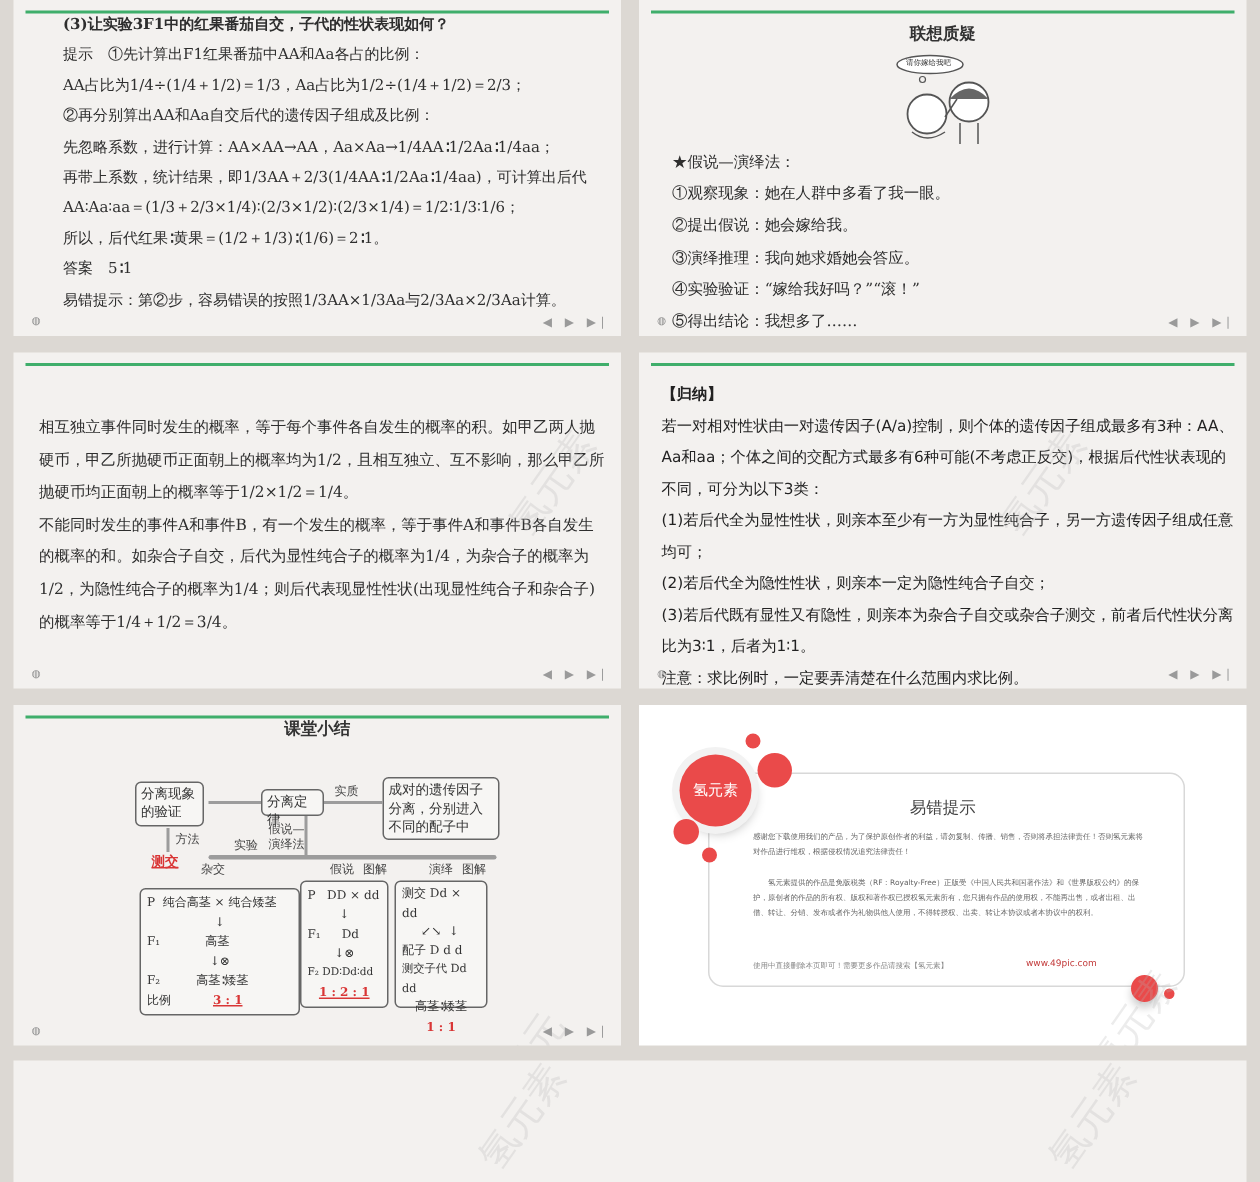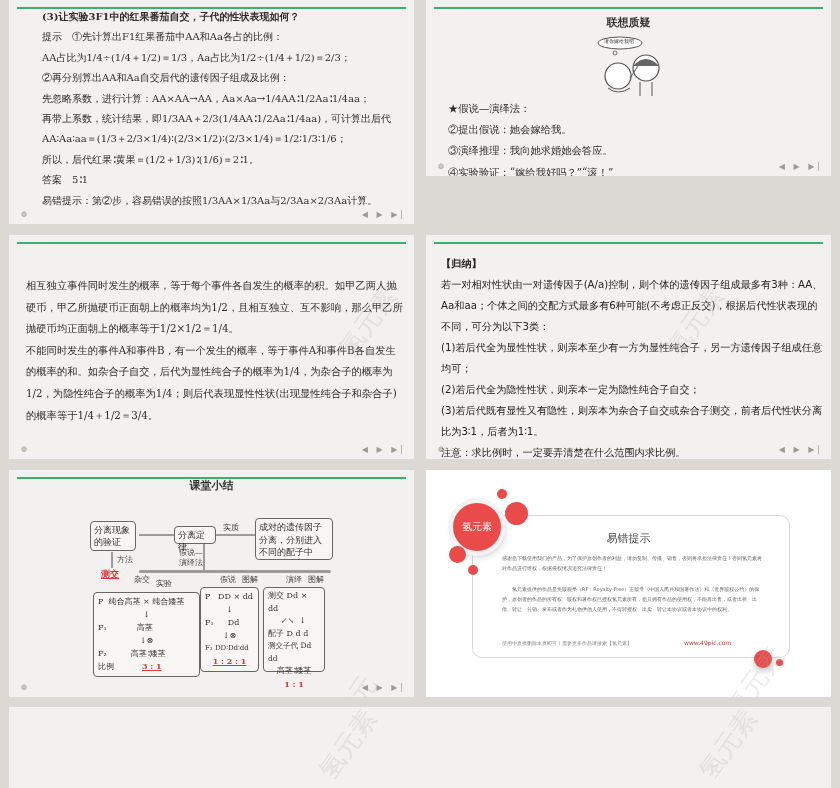--- a/index.html
+++ b/index.html
@@ -36,38 +36,39 @@
     <div>再带上系数，统计结果，即1/3AA＋2/3(1/4AA∶1/2Aa∶1/4aa)，可计算出后代</div>
     <div>AA∶Aa∶aa＝(1/3＋2/3×1/4)∶(2/3×1/2)∶(2/3×1/4)＝1/2∶1/3∶1/6；</div>
     <div>所以，后代红果∶黄果＝(1/2＋1/3)∶(1/6)＝2∶1。</div>
     <div>答案　5∶1</div>
     <div>易错提示：第②步，容易错误的按照1/3AA×1/3Aa与2/3Aa×2/3Aa计算。</div>
   </div>
   <div class="pgicon">◍</div>
   <div class="navs">◀ ▶ ▶|</div>
 </div>
 
-<div class="slide" style="left:426px;top:0;width:405px;height:176px;">
+<div class="slide" style="left:426px;top:0;width:405px;height:224px;">
   <div class="topline"></div>
   <div class="ctitle" style="top:15px;">联想质疑</div>
   <div style="position:absolute;left:162px;top:36px;width:90px;height:60px;">
     <svg width="90" height="62" viewBox="0 0 90 62">
       <ellipse cx="32" cy="7" rx="22" ry="6" fill="#fff" stroke="#555" stroke-width="1"></ellipse>
       <circle cx="27" cy="17" r="2" fill="none" stroke="#555" stroke-width="0.8"></circle>
       <circle cx="30" cy="40" r="13" fill="#fff" stroke="#555" stroke-width="1.2"></circle>
       <path d="M20 52 q10 8 22 0" fill="none" stroke="#555"></path>
       <circle cx="58" cy="32" r="13" fill="#fff" stroke="#555" stroke-width="1.2"></circle>
       <path d="M45 30 q13 -14 26 0" fill="#666"></path>
       <path d="M52 46 l0 14 M64 46 l0 14" stroke="#555"></path>
       <path d="M42 42 l8 -12" stroke="#555"></path>
     </svg>
     <div style="position:absolute;left:16px;top:2px;font-size:5px;color:#333;">请你嫁给我吧</div>
   </div>
   <div class="txt" style="left:22px;top:98px;line-height:21.2px;font-size:10.3px;">
     <div>★假说—演绎法：</div>
+    <div>①观察现象：她在人群中多看了我一眼。</div>
     <div>②提出假说：她会嫁给我。</div>
     <div>③演绎推理：我向她求婚她会答应。</div>
     <div>④实验验证：“嫁给我好吗？”“滚！”</div>
     <div>⑤得出结论：我想多了……</div>
   </div>
   <div class="pgicon">◍</div>
   <div class="navs">◀ ▶ ▶|</div>
 </div>
 
 <div class="slide" style="left:9px;top:235px;width:405px;height:224px;">
@@ -108,21 +109,21 @@
   <div class="gray-line" style="left:207px;top:64px;width:39px;height:2px;"></div>
   <div class="lbl" style="left:214px;top:52px;">实质</div>
   <div class="gray-line" style="left:102px;top:82px;width:2px;height:16px;"></div>
   <div class="lbl" style="left:108px;top:84px;">方法</div>
   <div class="lbl red" style="left:92px;top:98px;font-size:9px;text-decoration:underline;">测交</div>
   <div class="gray-line" style="left:194px;top:74px;width:2px;height:28px;"></div>
   <div class="lbl" style="left:170px;top:78px;width:24px;white-space:normal;line-height:10px;">假说—演绎法</div>
   <div class="gray-line" style="left:130px;top:100px;width:192px;height:3px;border-radius:3px;"></div>
 
   <div class="lbl" style="left:125px;top:104px;">杂交</div>
-  <div class="lbl" style="left:147px;top:88px;margin-top:20px;">实验</div>
+  <div class="lbl" style="left:147px;top:88px;">实验</div>
   <div class="lbl" style="left:211px;top:104px;">假说</div>
   <div class="lbl" style="left:233px;top:104px;">图解</div>
   <div class="lbl" style="left:277px;top:104px;">演绎</div>
   <div class="lbl" style="left:299px;top:104px;">图解</div>
 
   <div class="box" style="left:84px;top:122px;width:107px;height:85px;font-size:8px;line-height:13px;">
     <div><span>P</span>&nbsp; <span>纯合高茎 × 纯合矮茎</span></div>
     <div style="text-align:center">↓</div>
     <div><span>F₁</span><span style="margin-left:30px">高茎</span></div>
     <div style="text-align:center">↓⊗</div>

